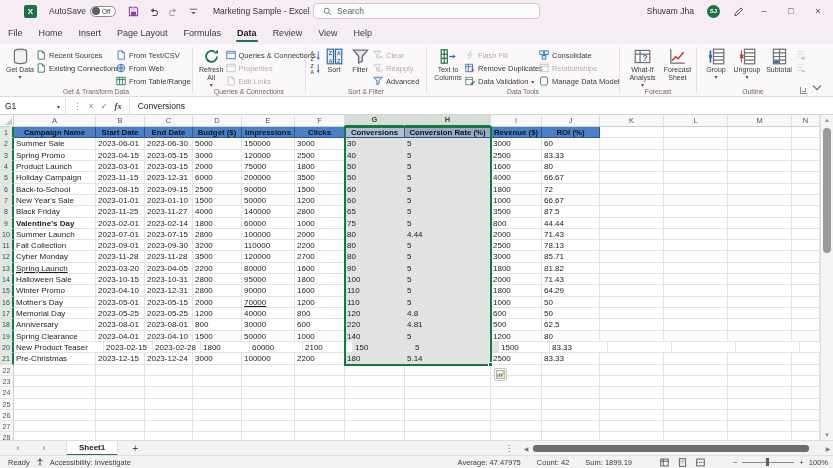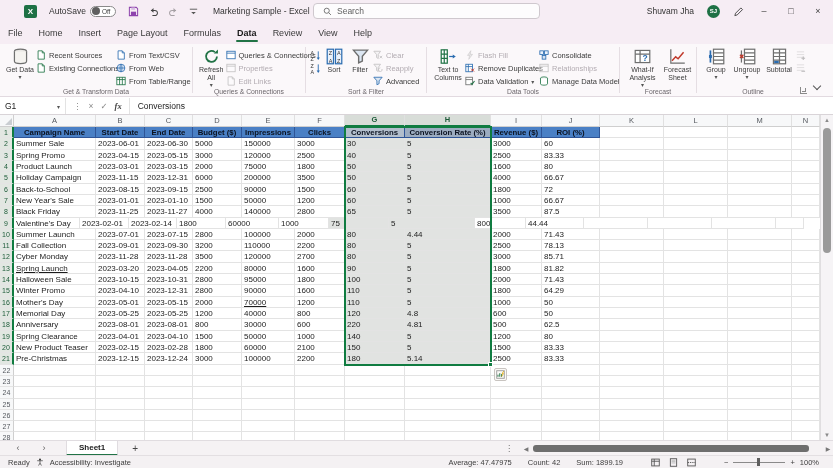--- a/index.html
+++ b/index.html
@@ -89,21 +89,21 @@
   .tabbar-right { position:absolute; right:0; top:0; height:15px; display:flex; align-items:center; }
   .hdots { font-size:8px; color:#666; margin-right:8px; }
   .hscroll { position:relative; width:312px; height:15px; display:flex; align-items:center; }
   .harrow { font-size:6px; color:#777; width:10px; text-align:center; }
   .htrack { position:relative; width:292px; height:9px; }
   .hthumb { position:absolute; left:2px; top:1px; width:276px; height:7px; background:#6E6E6E; border-radius:3px; }
 
   
   .statusbar { position:absolute; top:455px; left:0; width:833px; height:13px; background:#F4F1F3; border-top:1px solid #E3DFE2; display:flex; align-items:center; font-size:7.5px; color:#3d3d3d; }
   .sb-left { display:flex; align-items:center; gap:6px; margin-left:8px; }
-  .sb-right { position:absolute; right:14px; display:flex; align-items:center; gap:28px; }
+  .sb-right { position:absolute; right:5px; display:flex; align-items:center; gap:28px; }
   .sb-stats { display:flex; gap:16px; }
   .viewicons { display:flex; gap:9px; align-items:center; }
   .viewicons svg { width:9px; height:9px; display:block; }
   .zoomctl { display:flex; align-items:center; gap:5px; }
   .ztrack { position:relative; width:52px; height:1px; background:#8a8a8a; }
   .zthumb { position:absolute; left:24px; top:-3.5px; width:3px; height:8px; background:#5f5f5f; }
   svg { display:block; }
 </style>
 </head>
 <body>
@@ -684,21 +684,21 @@
         <div class="cell cell-sel" style="width: 86px;">5</div>
         <div class="cell" style="width: 51px;">3500</div>
         <div class="cell" style="width: 58px;">87.5</div>
         <div class="cell" style="width: 64px;"></div>
         <div class="cell" style="width: 64px;"></div>
         <div class="cell" style="width: 64px;"></div>
         <div class="cell" style="width: 28px;"></div>
       </div>
       <div class="grow">
         <div class="gut gut-sel">9</div>
-        <div class="cell" style="width: 66px;">Valentine's Day</div>
+        <div class="cell" style="width: 82px; font-weight: bold;">Valentine's Day</div>
         <div class="cell" style="width: 49px;">2023-02-01</div>
         <div class="cell" style="width: 48px;">2023-02-14</div>
         <div class="cell" style="width: 49px;">1800</div>
         <div class="cell" style="width: 53px;">60000</div>
         <div class="cell" style="width: 50px;">1000</div>
         <div class="cell cell-sel" style="width: 60px;">75</div>
         <div class="cell cell-sel" style="width: 86px;">5</div>
         <div class="cell" style="width: 51px;">800</div>
         <div class="cell" style="width: 58px;">44.44</div>
         <div class="cell" style="width: 64px;"></div>
@@ -871,21 +871,21 @@
         <div class="cell cell-sel" style="width: 86px;">5</div>
         <div class="cell" style="width: 51px;">1200</div>
         <div class="cell" style="width: 58px;">80</div>
         <div class="cell" style="width: 64px;"></div>
         <div class="cell" style="width: 64px;"></div>
         <div class="cell" style="width: 64px;"></div>
         <div class="cell" style="width: 28px;"></div>
       </div>
       <div class="grow">
         <div class="gut gut-sel">20</div>
-        <div class="cell" style="width: 82px;">New Product Teaser</div>
+        <div class="cell" style="width: 90px;">New Product Teaser</div>
         <div class="cell" style="width: 49px;">2023-02-15</div>
         <div class="cell" style="width: 48px;">2023-02-28</div>
         <div class="cell" style="width: 49px;">1800</div>
         <div class="cell" style="width: 53px;">60000</div>
         <div class="cell" style="width: 50px;">2100</div>
         <div class="cell cell-sel" style="width: 60px;">150</div>
         <div class="cell cell-sel" style="width: 86px;">5</div>
         <div class="cell" style="width: 51px;">1500</div>
         <div class="cell" style="width: 58px;">83.33</div>
         <div class="cell" style="width: 64px;"></div>

